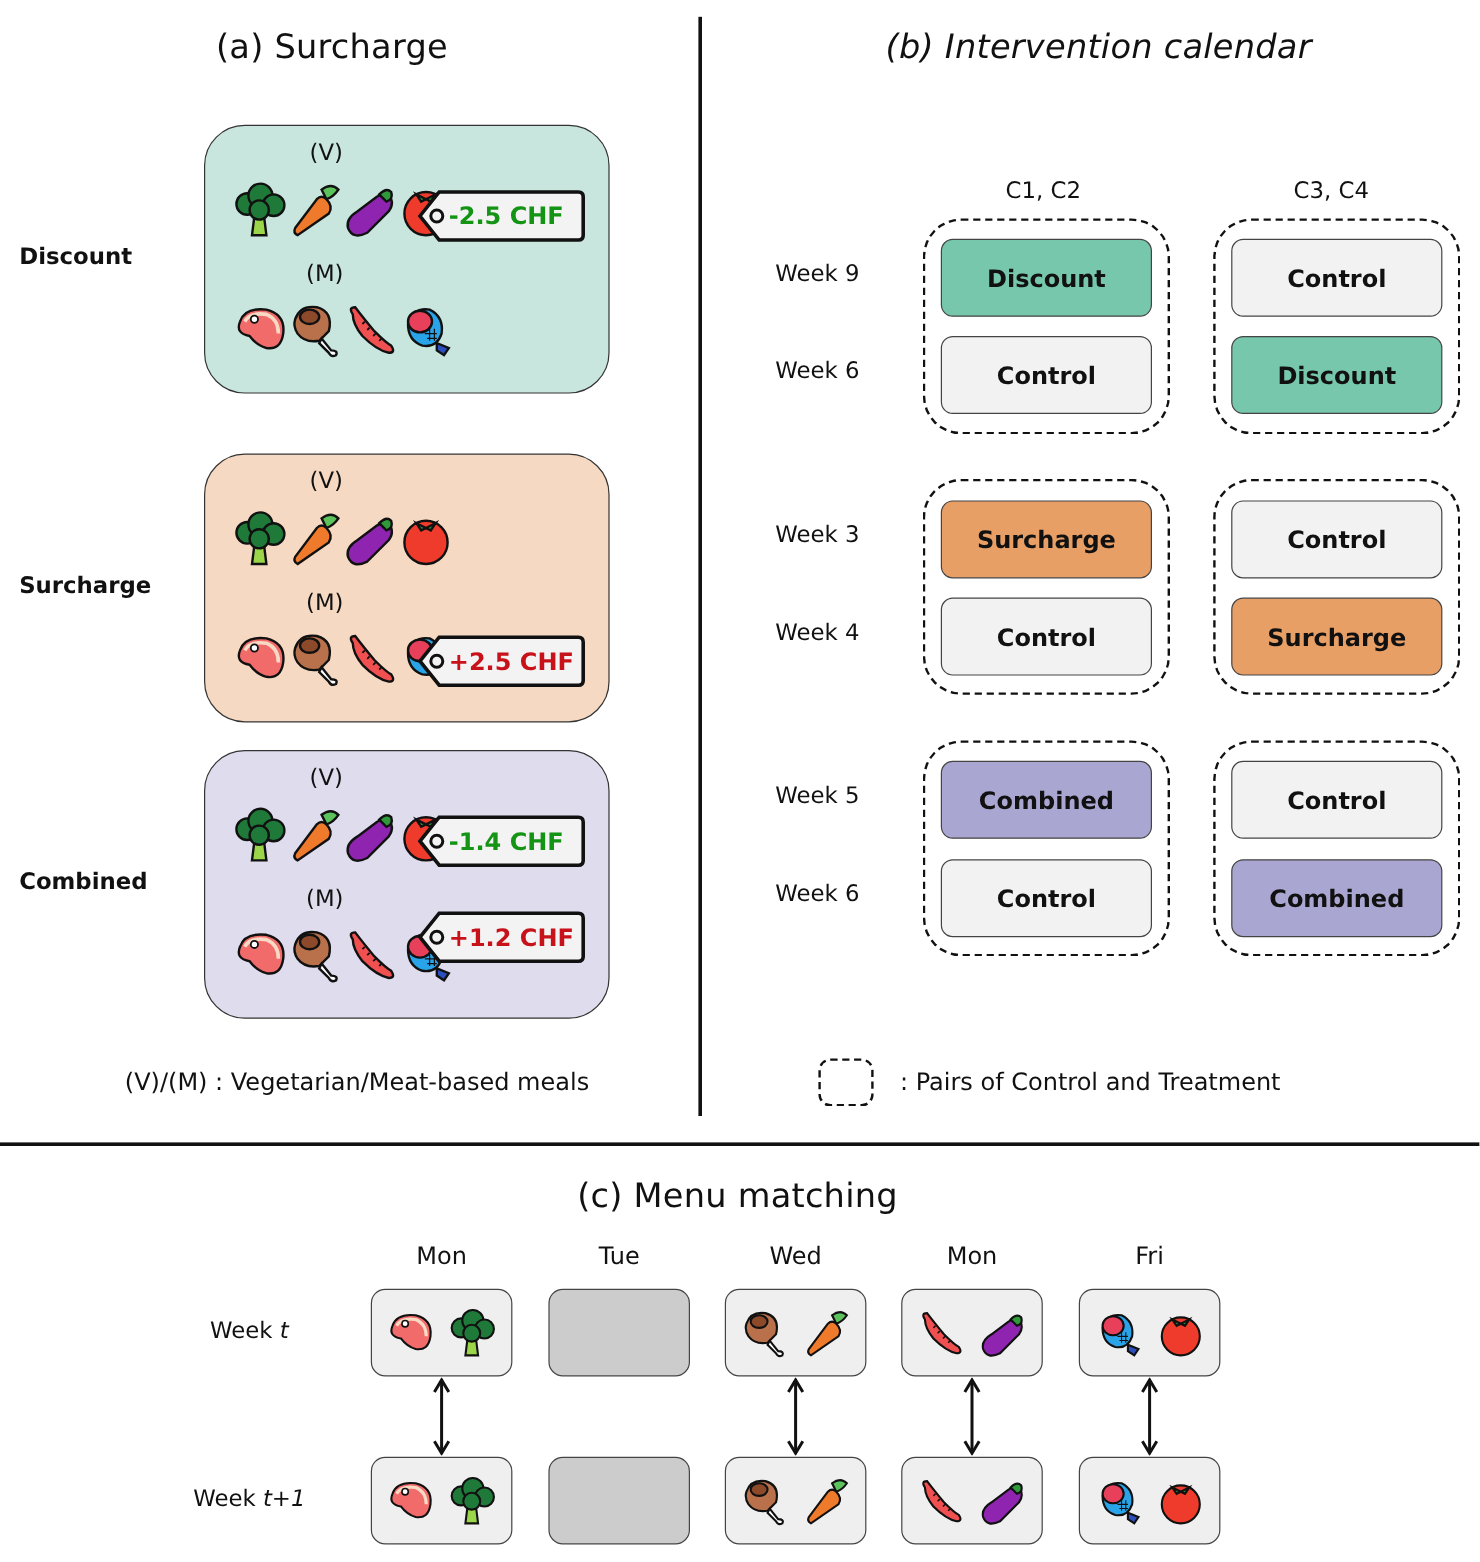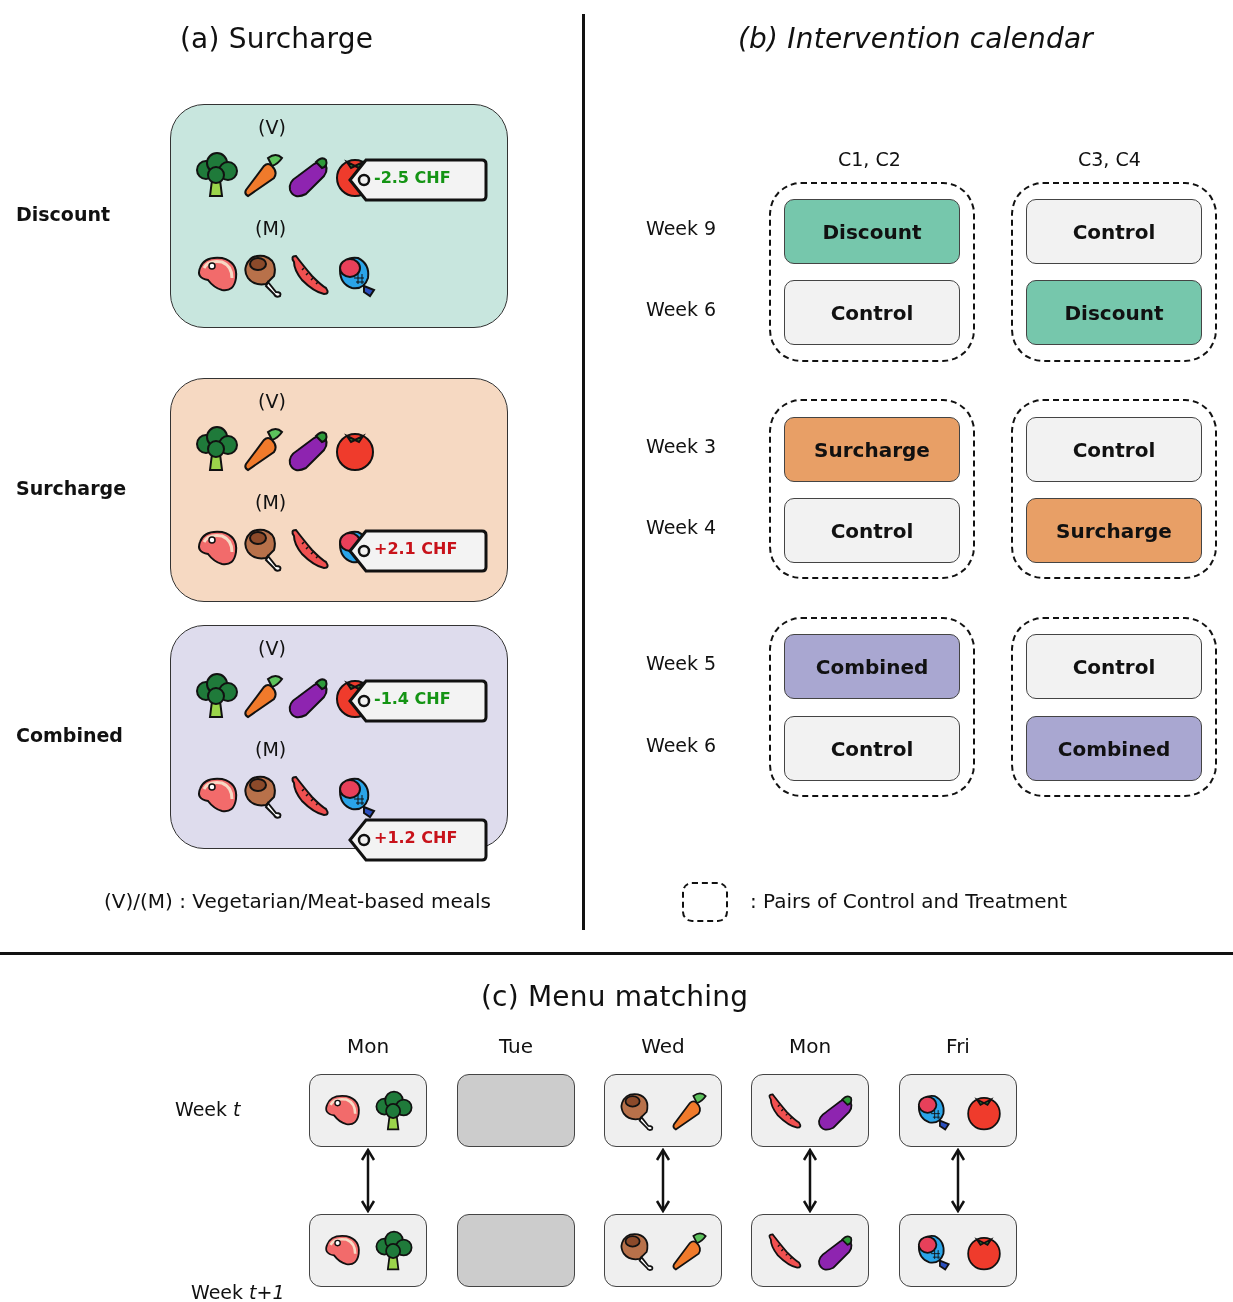--- a/index.html
+++ b/index.html
@@ -9,21 +9,21 @@
   .title { font-size:28px; font-weight:400; white-space:nowrap; letter-spacing:0.2px; }
   .vdiv { left:582px; top:14px; width:3px; height:916px; background:#111; }
   .hdiv { left:0; top:952px; width:1233px; height:3px; background:#111; }
   .row-label { font-size:19px; font-weight:700; }
   .panel { border:1.5px solid #333; border-radius:34px; box-sizing:border-box; }
   .vm { font-size:19px; }
   .icons { display:flex; align-items:center; }
   .icons svg { margin-right:-4px; }
   .tag { height:46px; box-sizing:border-box; display:flex; align-items:center; }
   .tag svg { display:block; }
-  .tag-text { position:absolute; font-weight:700; font-size:16px; white-space:nowrap; }
+  .tag-text { position:absolute; font-weight:700; font-size:20px; white-space:nowrap; }
   .wk { font-size:19px; white-space:nowrap; }
   .col-h { font-size:19px; white-space:nowrap; }
   .dash { border:2.5px dashed #111; border-radius:32px; box-sizing:border-box; }
   .cell { border:1.5px solid #444; border-radius:10px; box-sizing:border-box;
           display:flex; align-items:center; justify-content:center;
           font-weight:700; font-size:20px; }
   .legend { font-size:20px; white-space:nowrap; }
   .day { font-size:20px; white-space:nowrap; text-align:center; width:80px; }
   .mcell { border:1.5px solid #444; border-radius:12px; box-sizing:border-box;
            display:flex; align-items:center; justify-content:space-around; padding:0 6px; }
@@ -137,21 +137,21 @@
           <ellipse cx="20" cy="18" rx="10" ry="9" fill="#e8405a" stroke="#111" stroke-width="2"></ellipse>
           <path d="M34 36 L44 40 L40 46 L34 42Z" fill="#2b4fbf" stroke="#111" stroke-width="2"></path>
           <path d="M24 28 h10 M26 32 h8 M28 24 v10 M32 24 v10" stroke="#111" stroke-width="1"></path>
         </svg></span>
     </div>
     <div class="abs tag" style="left:348px; top:528px; width:140px;">
       <svg width="140" height="46" viewBox="0 0 140 46">
         <path d="M2 23 L18 3 L134 3 Q138 3 138 7 L138 39 Q138 43 134 43 L18 43 Z" fill="#f3f3f3" stroke="#111" stroke-width="3"></path>
         <circle cx="16" cy="23" r="5" fill="none" stroke="#111" stroke-width="2.5"></circle>
       </svg>
-      <span class="tag-text" style="left:26px; top:11px; color:#c8121a;">+2.1 CHF</span>
+      <span class="tag-text" style="left:26px; top:11px; color:#c8121a;">+2.5 CHF</span>
     </div>
     <div class="abs row-label" style="left:16px; top:724px;">Combined</div>
     <div class="abs panel" style="left:170px; top:625px; width:338px; height:224px; background:#dedced;"></div>
     <div class="abs vm" style="left:258px; top:637px;">(V)</div>
     <div class="abs icons" style="left:192px; top:671px;">
       <span style="display:inline-block;line-height:0;"><svg width="50" height="50" viewBox="0 0 50 50">
           <path d="M20 30 L18 46 L30 46 L28 30Z" fill="#9bd54a" stroke="#111" stroke-width="2"></path>
           <circle cx="14" cy="20" r="9" fill="#1f7a3a" stroke="#111" stroke-width="2"></circle>
           <circle cx="25" cy="13" r="10" fill="#1f7a3a" stroke="#111" stroke-width="2"></circle>
           <circle cx="36" cy="21" r="9" fill="#1f7a3a" stroke="#111" stroke-width="2"></circle>
@@ -193,21 +193,21 @@
           <path d="M10 12 Q6 6 12 6 Q18 14 28 26 Q38 36 42 38 Q46 44 40 44 Q30 42 18 30 Q10 20 10 12Z" fill="#f05050" stroke="#111" stroke-width="2"></path>
           <path d="M18 20 l2 -2 M22 25 l2 -2 M27 30 l2 -2 M32 34 l2 -2" stroke="#111" stroke-width="1.5"></path>
         </svg></span>
       <span style="display:inline-block;line-height:0;"><svg width="50" height="50" viewBox="0 0 50 50">
           <path d="M10 20 Q14 6 28 8 Q40 14 38 28 Q34 40 22 38 Q10 34 10 20Z" fill="#2aa4e8" stroke="#111" stroke-width="2"></path>
           <ellipse cx="20" cy="18" rx="10" ry="9" fill="#e8405a" stroke="#111" stroke-width="2"></ellipse>
           <path d="M34 36 L44 40 L40 46 L34 42Z" fill="#2b4fbf" stroke="#111" stroke-width="2"></path>
           <path d="M24 28 h10 M26 32 h8 M28 24 v10 M32 24 v10" stroke="#111" stroke-width="1"></path>
         </svg></span>
     </div>
-    <div class="abs tag" style="left:348px; top:817px; width:140px;">
+    <div class="abs tag" style="left:348px; top:758px; width:140px;">
       <svg width="140" height="46" viewBox="0 0 140 46">
         <path d="M2 23 L18 3 L134 3 Q138 3 138 7 L138 39 Q138 43 134 43 L18 43 Z" fill="#f3f3f3" stroke="#111" stroke-width="3"></path>
         <circle cx="16" cy="23" r="5" fill="none" stroke="#111" stroke-width="2.5"></circle>
       </svg>
       <span class="tag-text" style="left:26px; top:11px; color:#c8121a;">+1.2 CHF</span>
     </div>
   </div>
 <div class="abs legend" style="left:104px; top:889px;">(V)/(M)  : Vegetarian/Meat-based meals</div>
 
 <div id="cal-root">
@@ -358,13 +358,13 @@
           <path d="M17 12 L25 16 L33 12 L29 18 L25 16 L21 18Z" fill="#2e9a3a" stroke="#111" stroke-width="2"></path>
         </svg></span>
     </div>
     <div class="abs" style="left:949px; top:1148px; width:18px; height:65px;"><svg width="18" height="65" viewBox="0 0 18 65">
         <line x1="9" y1="4" x2="9" y2="61" stroke="#111" stroke-width="2.5"></line>
         <path d="M3 12 L9 2 L15 12" fill="none" stroke="#111" stroke-width="2.5"></path>
         <path d="M3 53 L9 63 L15 53" fill="none" stroke="#111" stroke-width="2.5"></path>
       </svg></div>
   </div>
 <div class="abs wk" style="left:175px; top:1098px;"><span>Week </span><i>t</i></div>
-<div class="abs wk" style="left:191px; top:1238px;margin-top:43px;"><span>Week </span><i>t+1</i></div>
+<div class="abs wk" style="left:161px; top:1238px;"><span>Week </span><i>t+1</i></div>
 
 </body></html>

